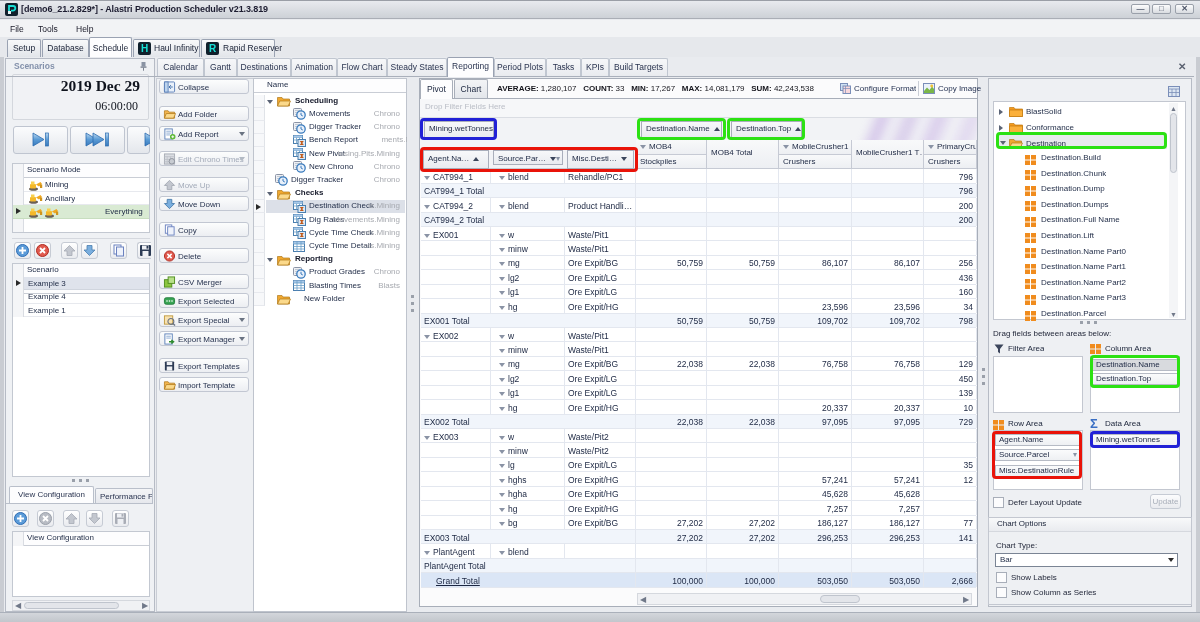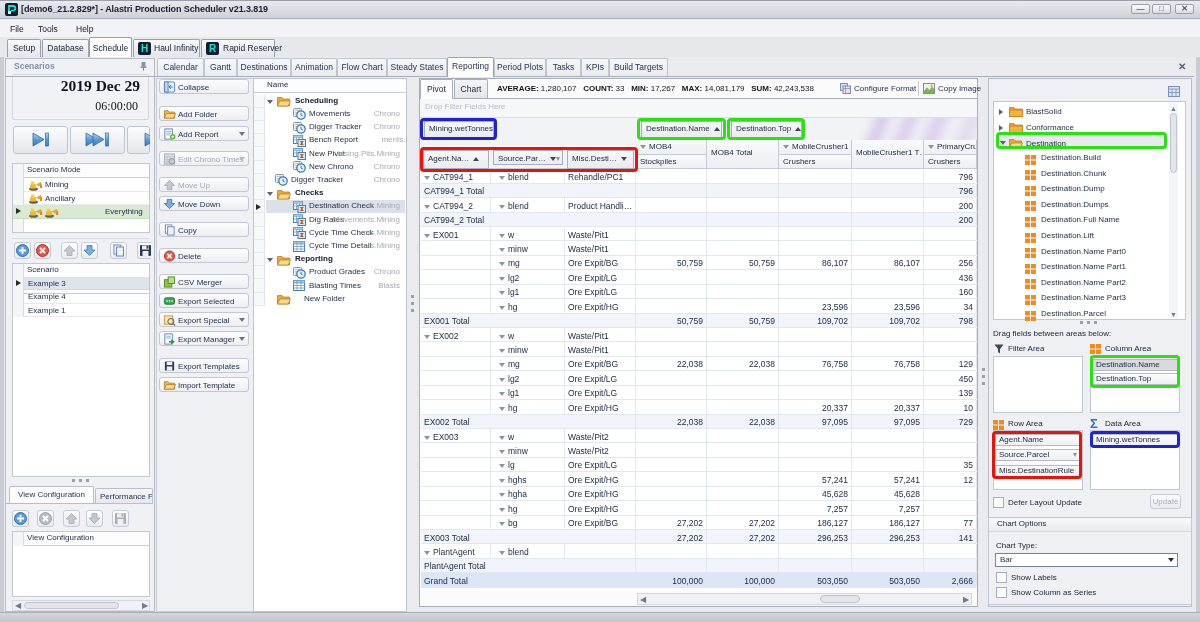--- a/index.html
+++ b/index.html
@@ -853,21 +853,21 @@
 <div class="abs prow tot" style="left:421px;top:558.9100000000001px;">
     <div class="cell" style="left:0;width:145px;border-right:none;">PlantAgent Total</div>
     <div class="cell" style="left:144px;width:71px;">&nbsp;</div>
     <div class="cell num" style="left:215px;width:71px;"></div>
     <div class="cell num" style="left:286px;width:72px;"></div>
     <div class="cell num" style="left:358px;width:73px;"></div>
     <div class="cell num" style="left:431px;width:72px;"></div>
     <div class="cell num" style="left:503px;width:53px;"></div>
   </div>
 <div class="abs prow gtot" style="left:421px;top:573.3399999999999px;">
-    <div class="cell" style="left:0;width:145px;border-right:none;">Grand Total</div>
+    <div class="cell" style="left:12px;width:145px;border-right:none;text-decoration:underline;">Grand Total</div>
     <div class="cell" style="left:144px;width:71px;">&nbsp;</div>
     <div class="cell num" style="left:215px;width:71px;">100,000</div>
     <div class="cell num" style="left:286px;width:72px;">100,000</div>
     <div class="cell num" style="left:358px;width:73px;">503,050</div>
     <div class="cell num" style="left:431px;width:72px;">503,050</div>
     <div class="cell num" style="left:503px;width:53px;">2,666</div>
   </div>
 <div class="abs scrollbar" style="left:637px;top:593px;width:335px;height:12px;"></div>
 <div class="abs sthumb" style="left:820px;top:595px;width:40px;height:8px;"></div>
 <div class="abs sarrow" style="left:640px;top:595px;">◀</div>

